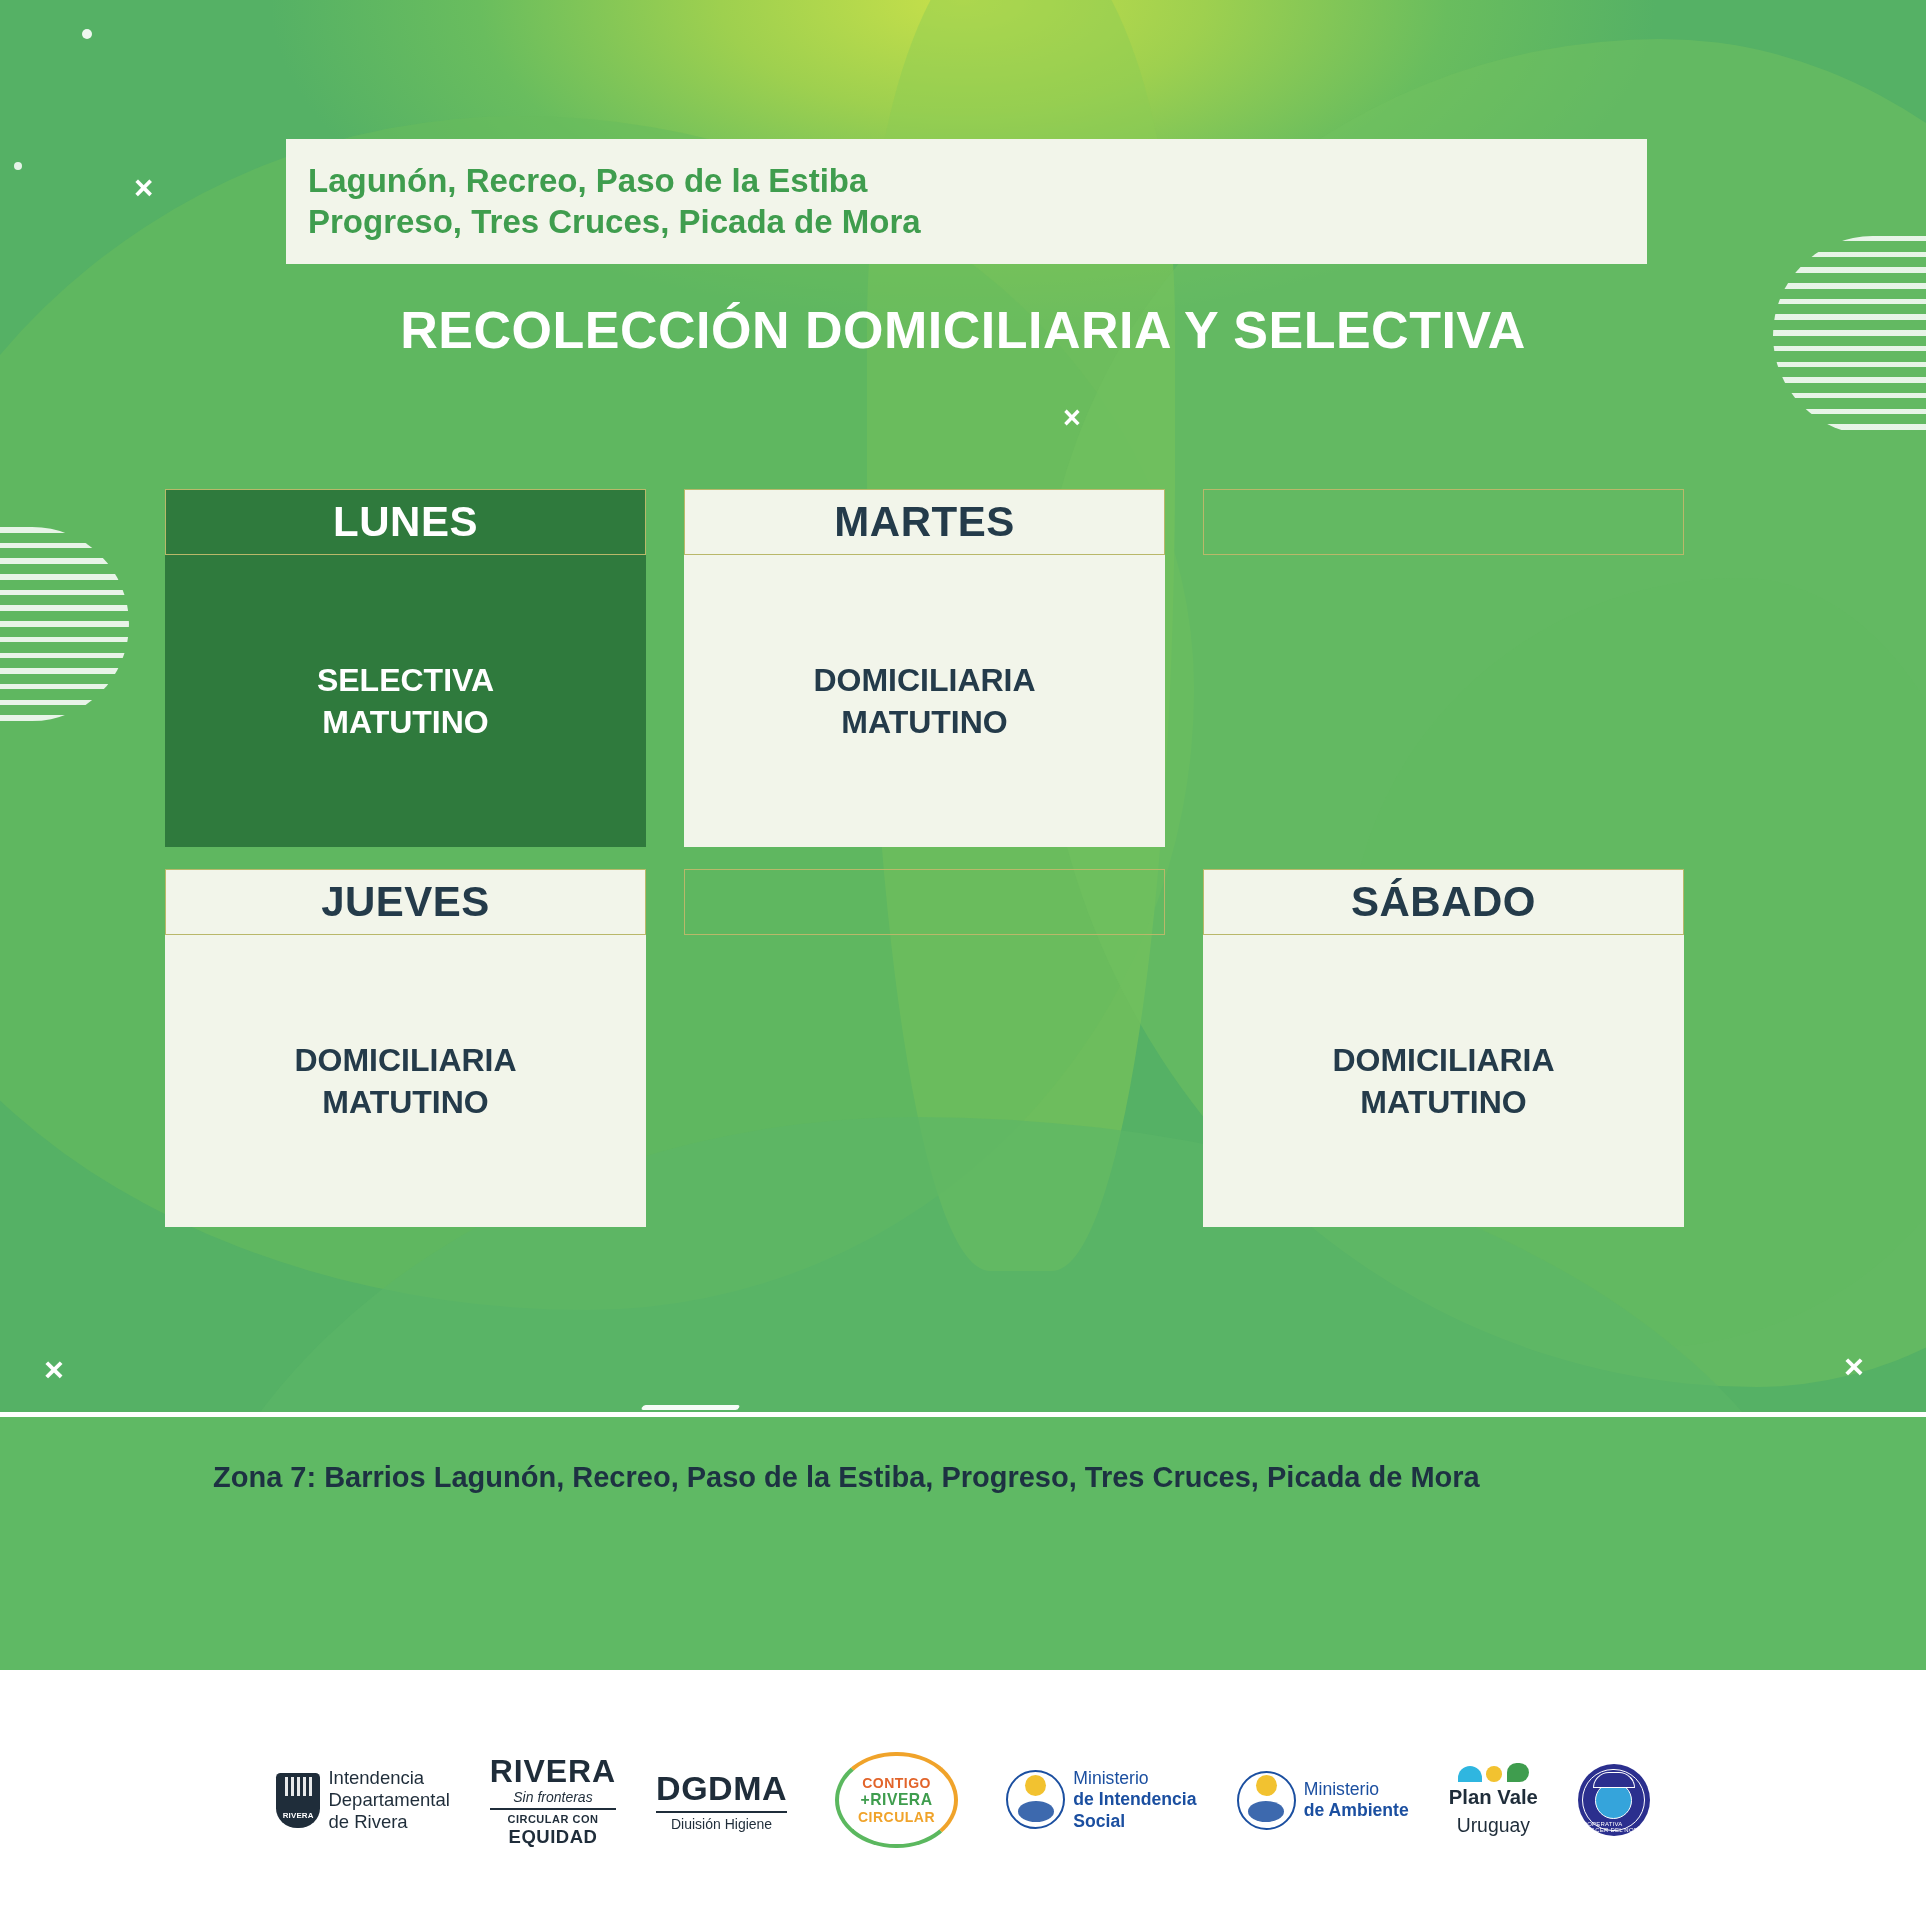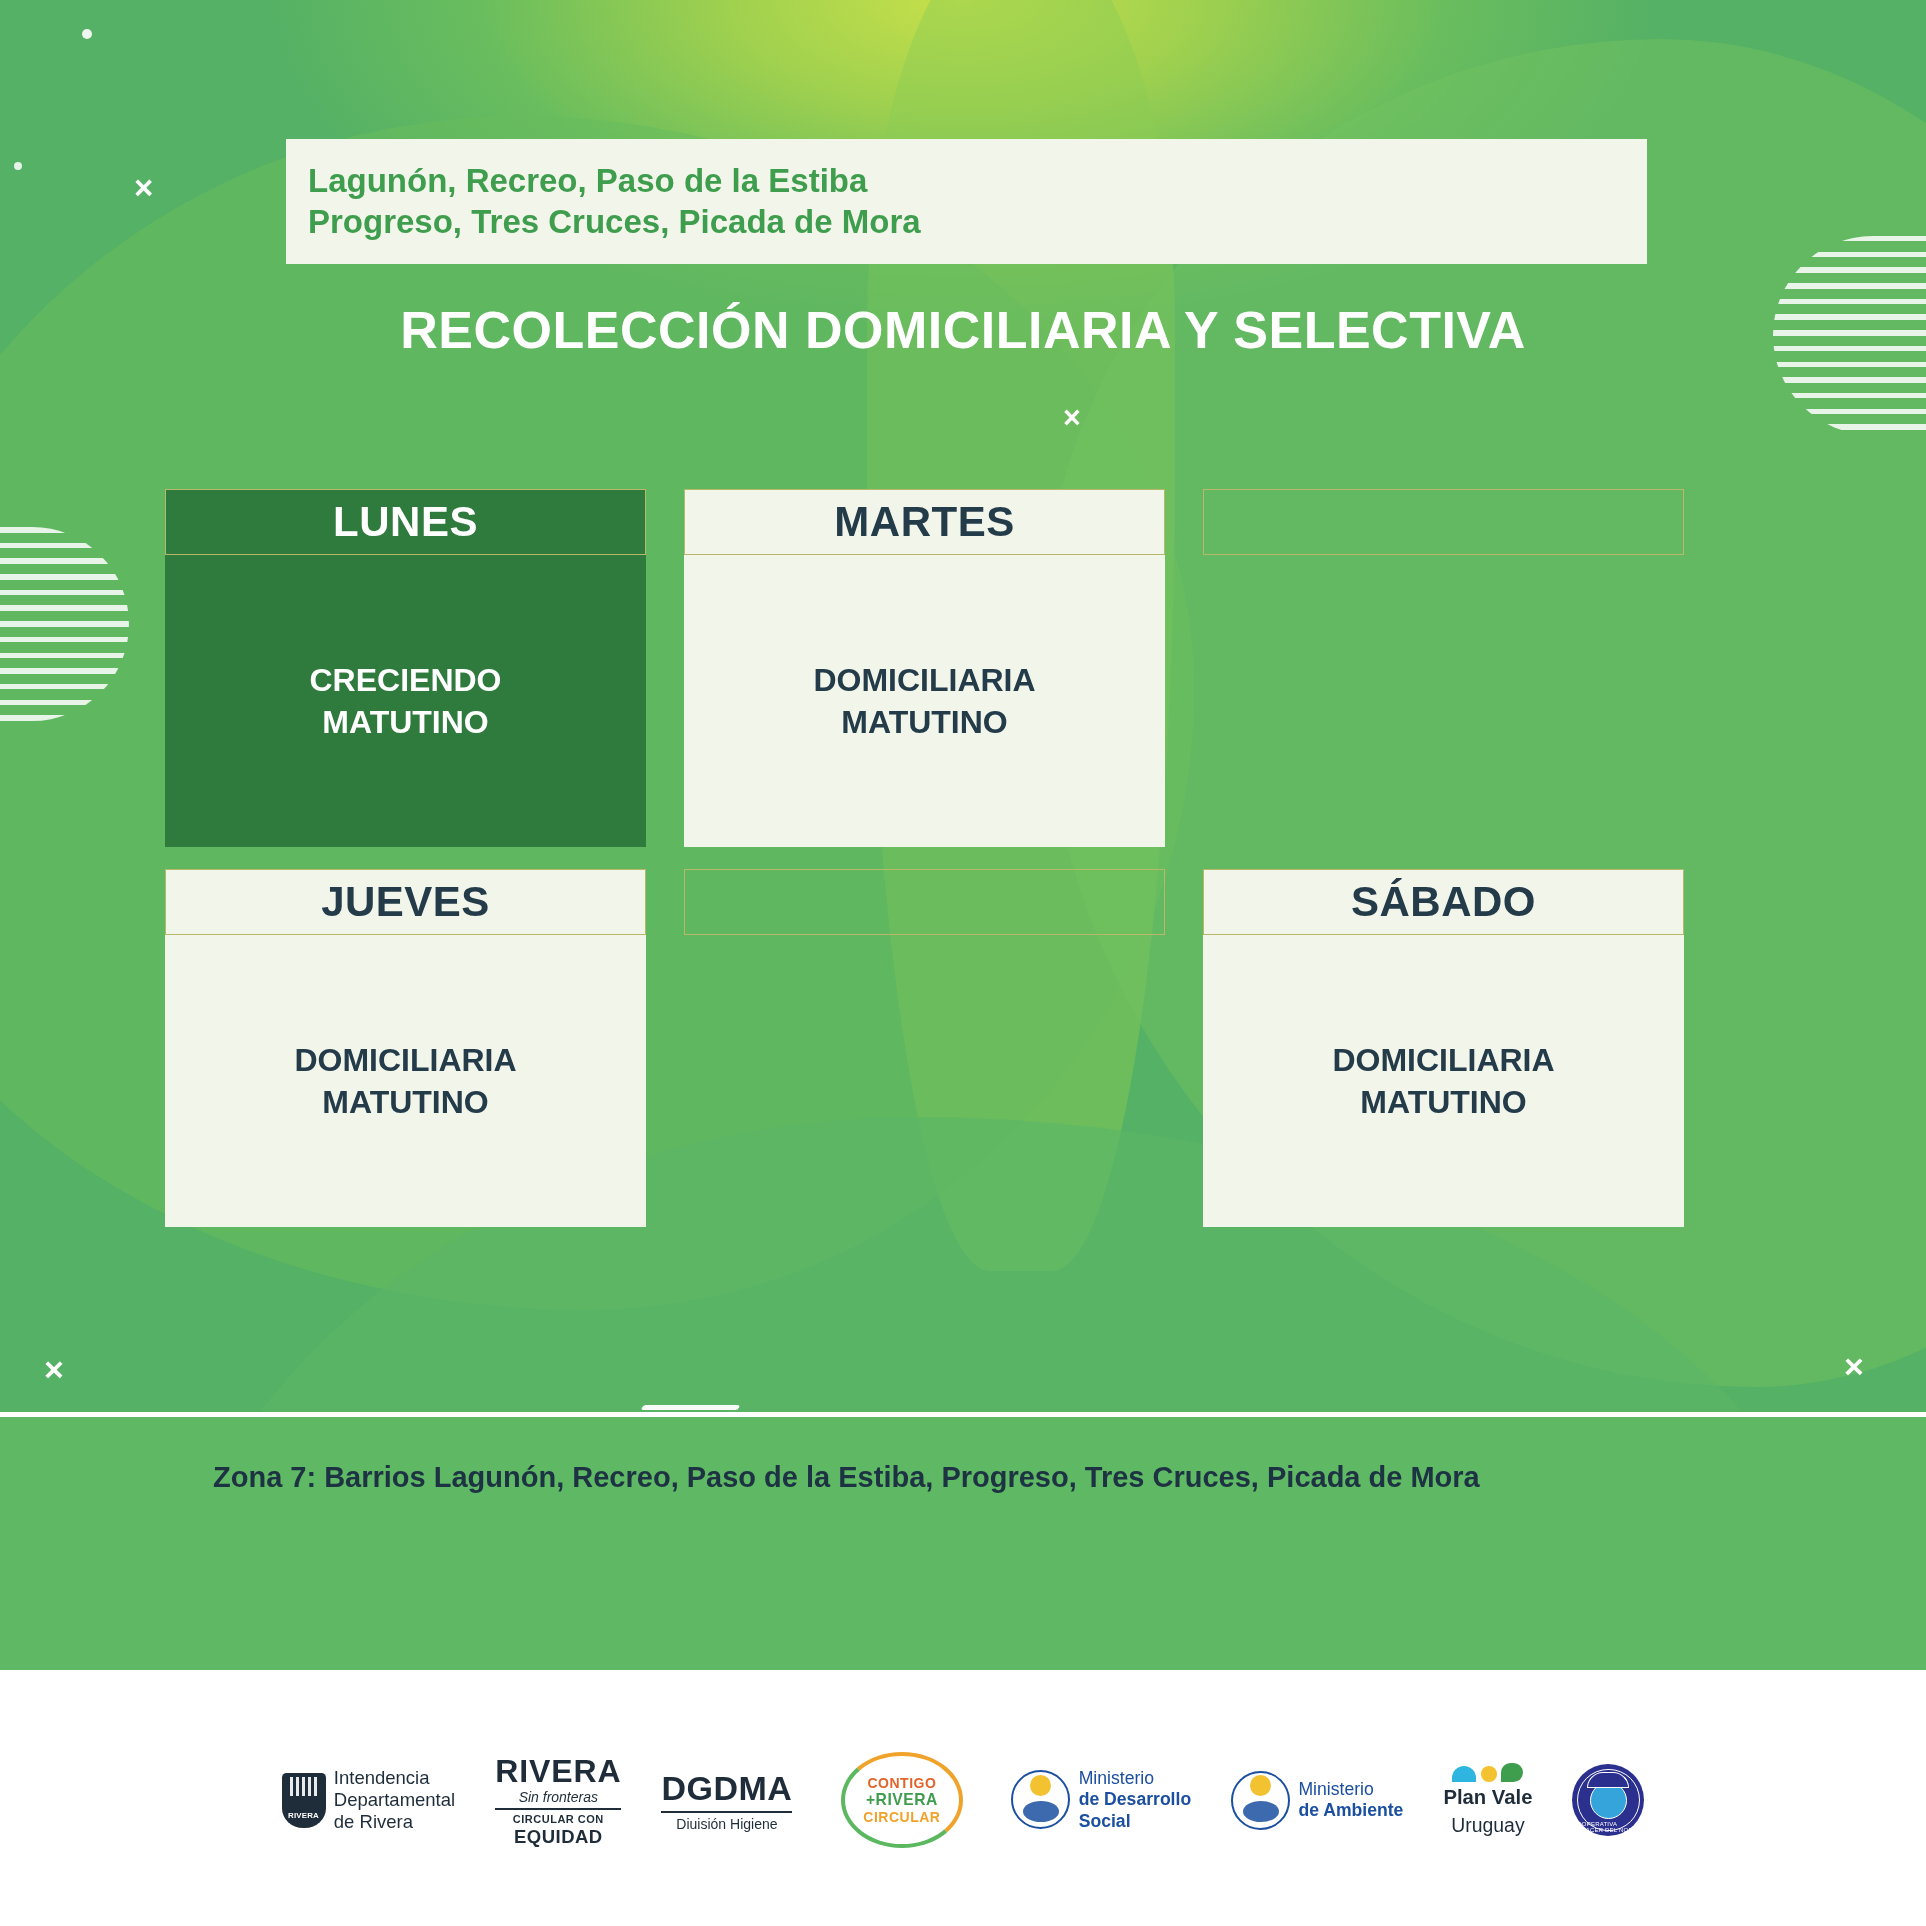--- a/index.html
+++ b/index.html
@@ -483,21 +483,21 @@
 
   <div class="main-title">RECOLECCIÓN DOMICILIARIA Y SELECTIVA</div>
 
   <div class="grid">
 
     <div class="row">
 
       <div class="card dark">
         <div class="card-head">LUNES</div>
         <div class="card-body">
-          <div>CRECIENDO</div>
+          <div>SELECTIVA</div>
           <div>MATUTINO</div>
         </div>
       </div>
 
       <div class="card light">
         <div class="card-head">MARTES</div>
         <div class="card-body">
           <div>DOMICILIARIA</div>
           <div>MATUTINO</div>
         </div>
@@ -588,21 +588,21 @@
       </div>
     </div>
 
     <div class="logo">
       <div class="emblem">
         <span class="sun"></span>
           <span class="ov"></span>
       </div>
       <div class="min-txt">
         <div>Ministerio</div>
-        <div style="font-weight:700">de Desarrollo</div>
+        <div style="font-weight:700">de Intendencia</div>
         <div style="font-weight:700">Social</div>
       </div>
     </div>
 
     <div class="logo">
       <div class="emblem">
         <span class="sun"></span>
           <span class="ov"></span>
       </div>
       <div class="min-txt">

